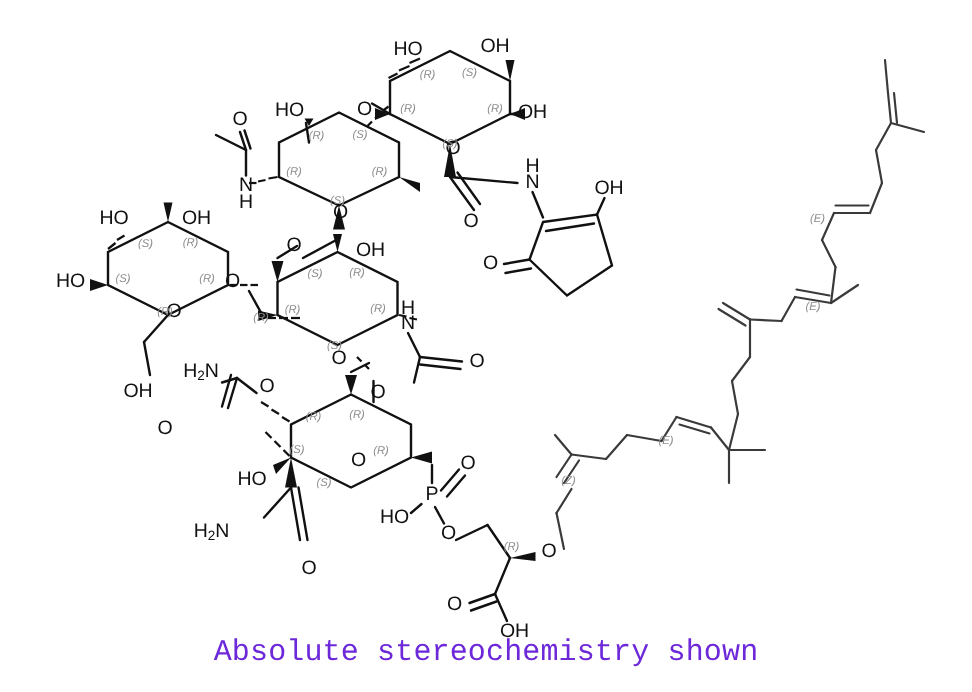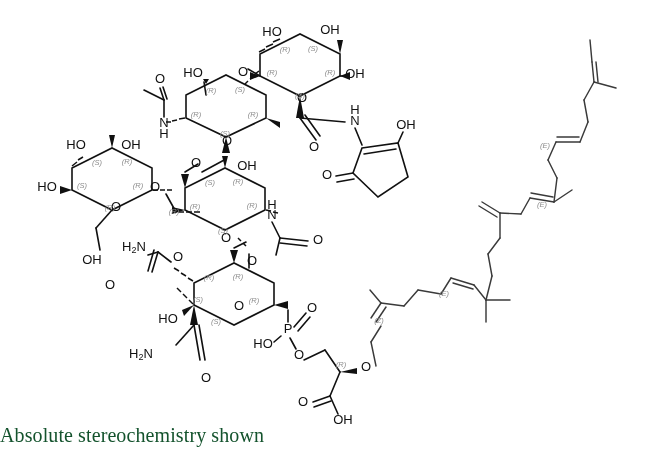--- a/index.html
+++ b/index.html
@@ -21,23 +21,24 @@
     top: 0;
     width: 648px;
     height: 461px;
     display: block;
   }
   .caption {
     position: absolute;
     left: 0;
     top: 424px;
     width: 648px;
-    font-family: Liberation Serif, serif;
+    text-align: center;
+    font-family: Liberation Mono, monospace;
     font-size: 20px;
-    color: #14532d;
+    color: #6d28d9;
     letter-spacing: 0.1px;
   }
   
   .bond      { stroke: #3a3a3a; stroke-width: 1.45; fill: none; stroke-linecap: round; }
   .bond-dark { stroke: #111111; stroke-width: 1.6;  fill: none; stroke-linecap: round; }
   .wedge     { fill: #111111; stroke: none; }
   .hash      { stroke: #111111; stroke-width: 1.5; stroke-linecap: butt; }
   .atom {
     font-family: "Liberation Sans", sans-serif;
     font-size: 13px;

